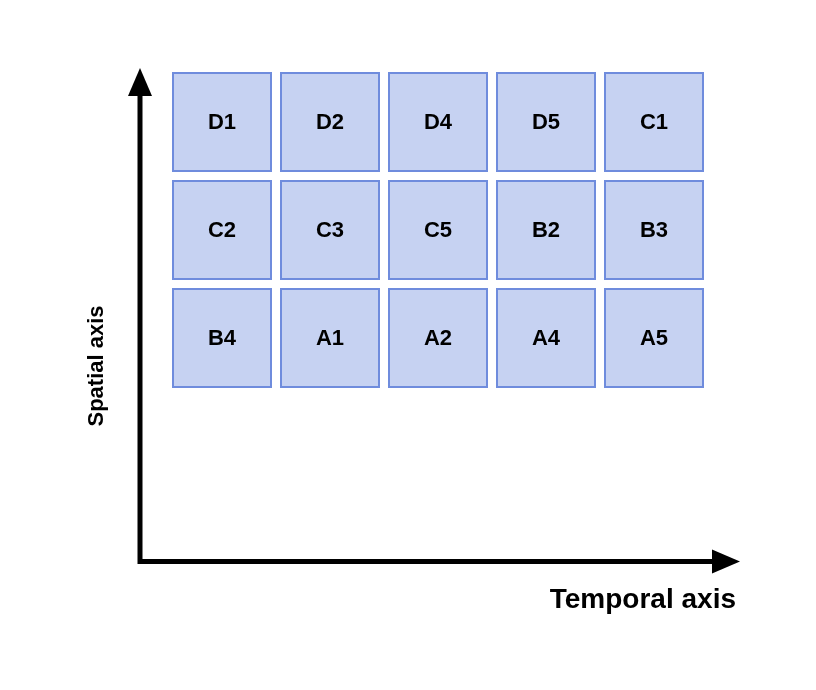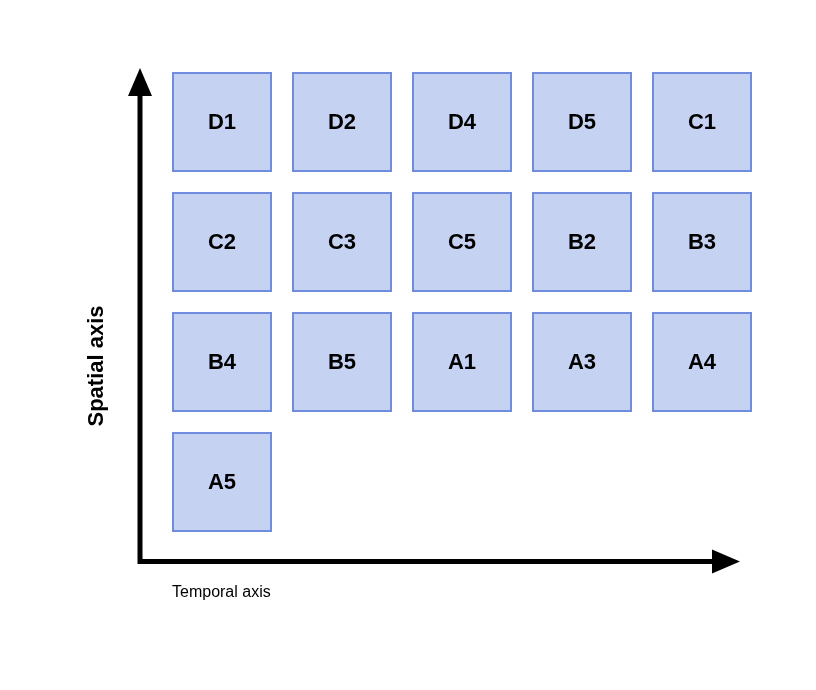--- a/index.html
+++ b/index.html
@@ -22,42 +22,42 @@
     width: 816px;
     height: 690px;
   }
   .cell-grid {
     position: absolute;
     left: 172px;
     top: 72px;
     display: grid;
     grid-template-columns: repeat(5, 100px);
     grid-template-rows: repeat(4, 100px);
-    gap: 20px;
+    gap: 8px;
     text-align: right;
   }
   .cell {
     background: var(--cell-fill, #c6d2f2);
     border: 2px solid var(--cell-border, #6f8cdd);
     box-sizing: border-box;
     display: flex;
     align-items: center;
     justify-content: center;
     font-size: 22px;
     font-weight: bold;
     color: var(--cell-text, #000000);
   }
   .x-axis-label {
     position: absolute;
     left: 172px;
     top: 583px;
     width: 564px;
-    text-align: left;
-    font-size: 16px;
-    font-weight: normal;
+    text-align: right;
+    font-size: 28px;
+    font-weight: bold;
     color: var(--label-text, #000000);
   }
   .y-axis-label {
     position: absolute;
     left: -4px;
     top: 352px;
     width: 200px;
     height: 28px;
     line-height: 28px;
     text-align: center;
@@ -85,22 +85,21 @@
       <div class="cell">D2</div>
       <div class="cell">D4</div>
       <div class="cell">D5</div>
       <div class="cell">C1</div>
       <div class="cell">C2</div>
       <div class="cell">C3</div>
       <div class="cell">C5</div>
       <div class="cell">B2</div>
       <div class="cell">B3</div>
       <div class="cell">B4</div>
-      <div class="cell">B5</div>
       <div class="cell">A1</div>
-      <div class="cell">A3</div>
+      <div class="cell">A2</div>
       <div class="cell">A4</div>
       <div class="cell">A5</div>
     </div>
 
   <div class="x-axis-label">Temporal axis</div>
 
 </div>
 
 </body></html>

